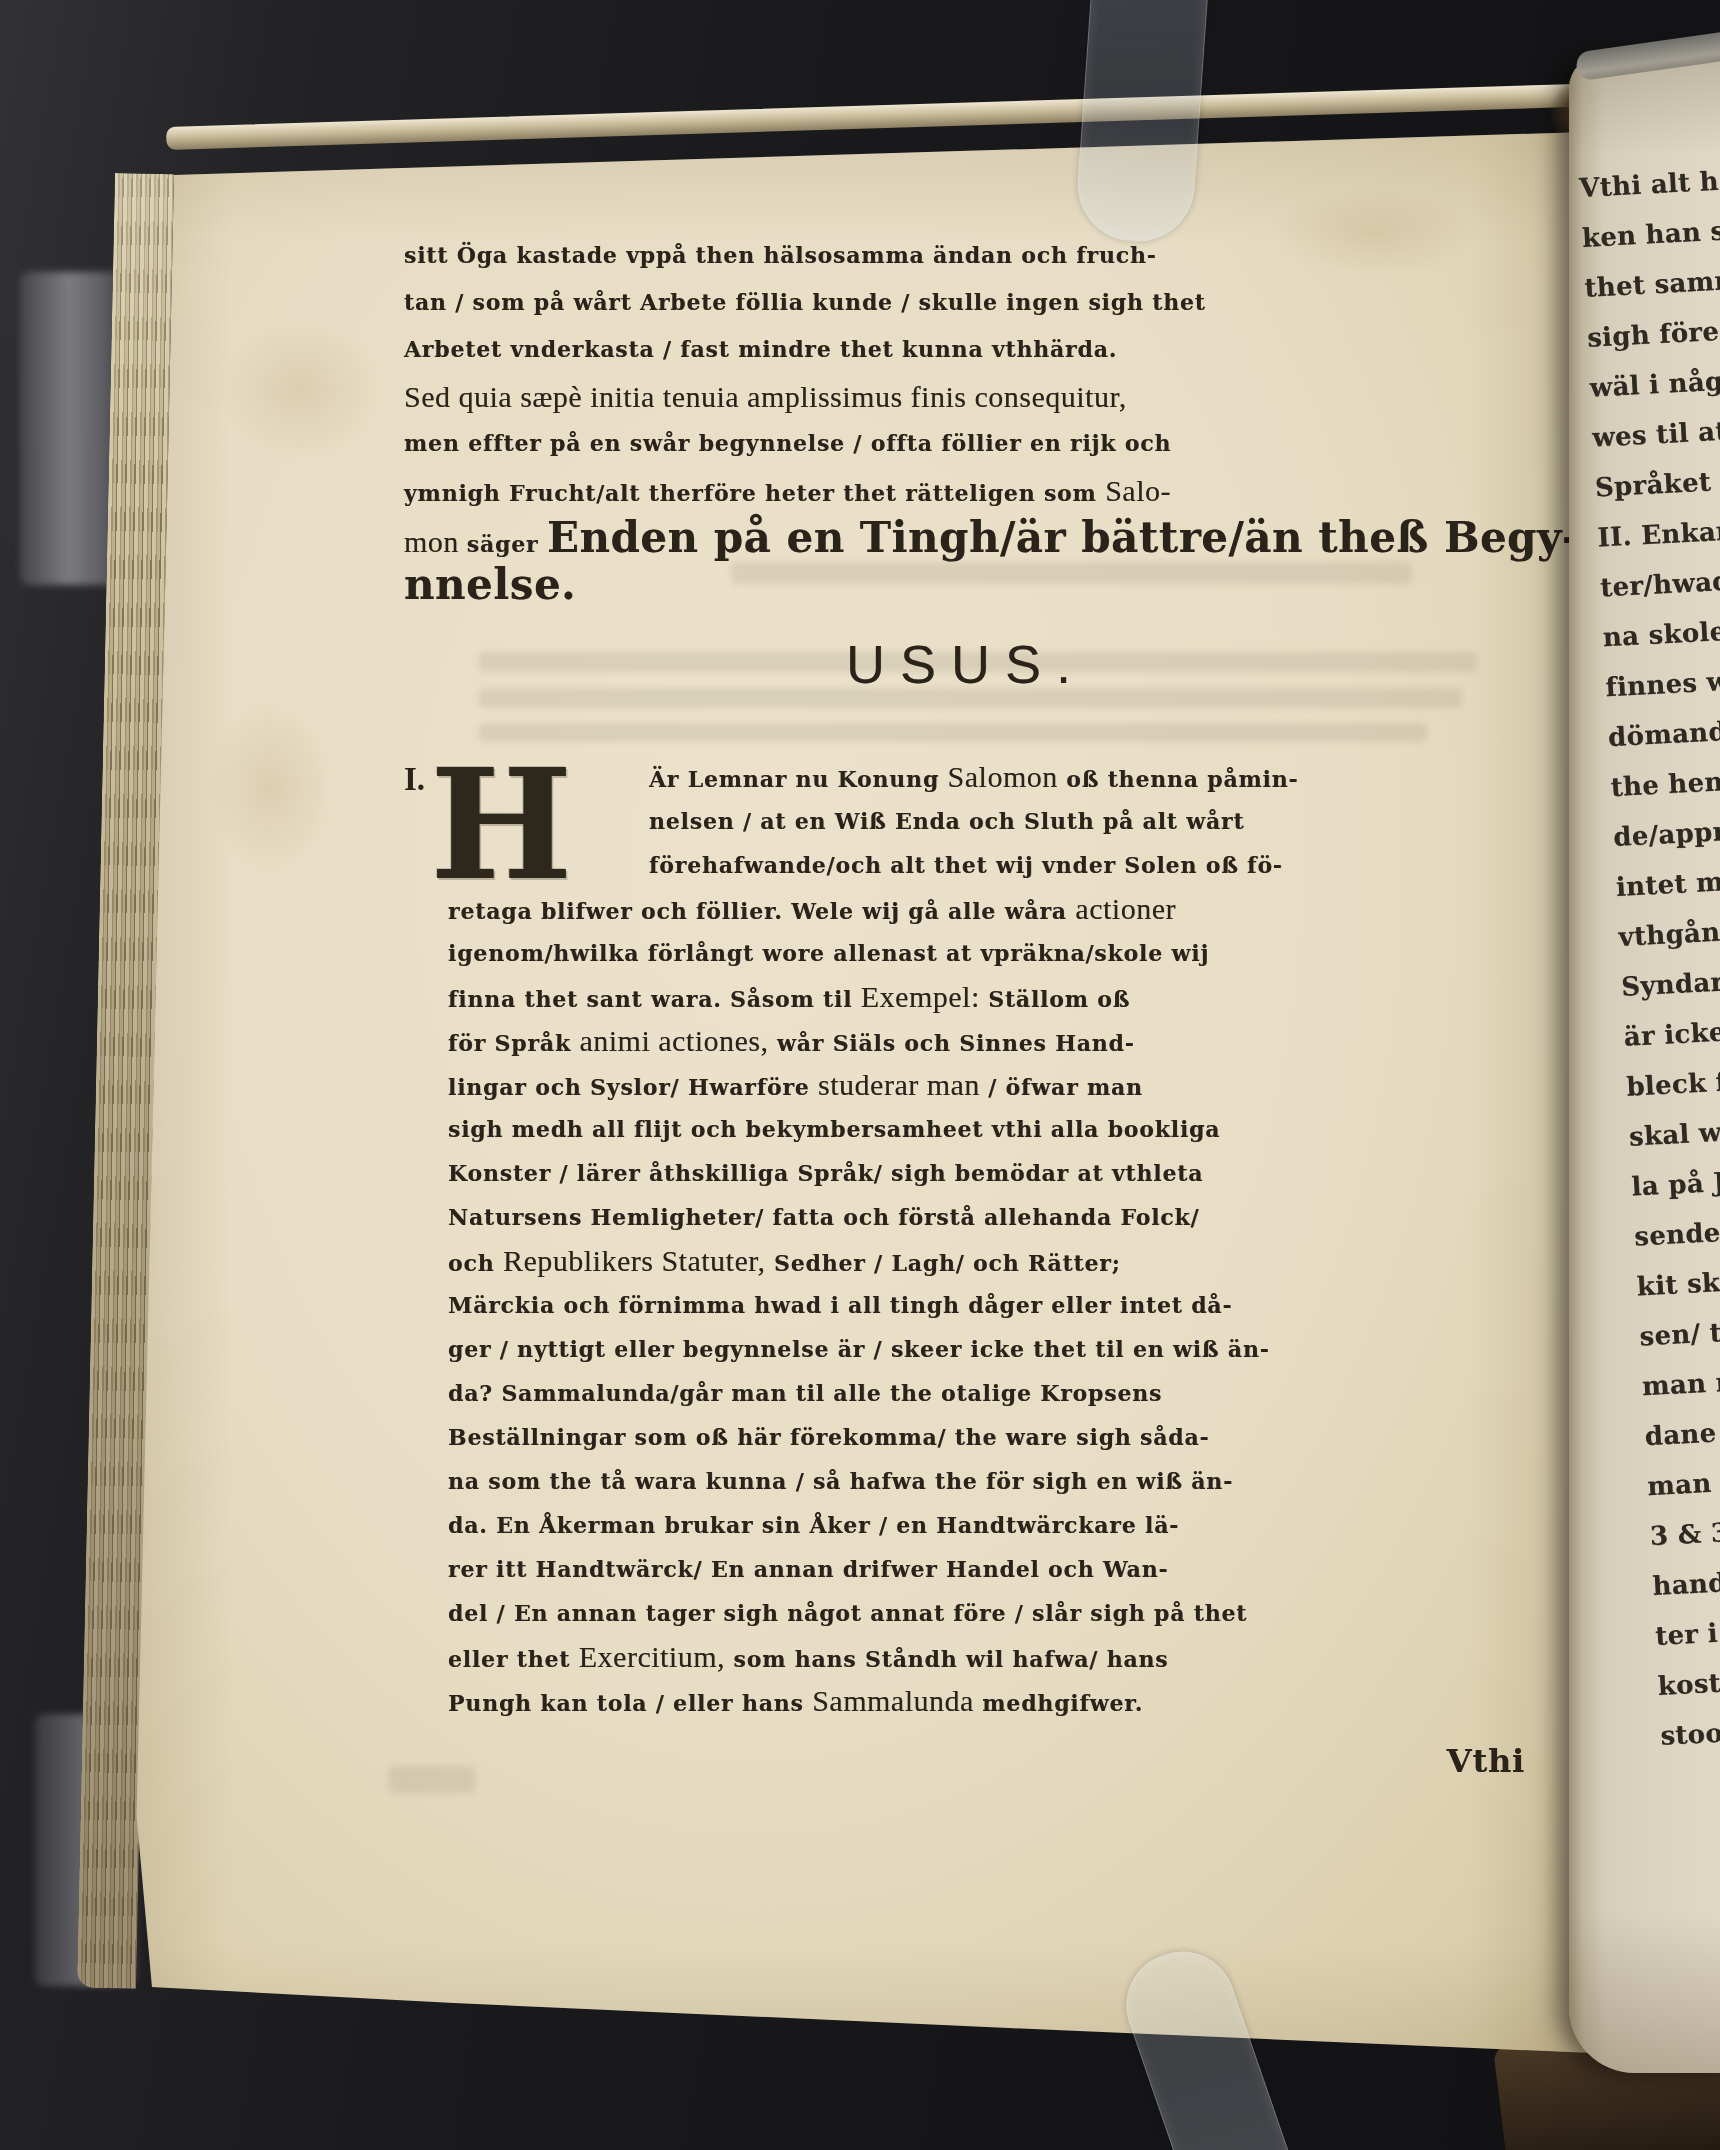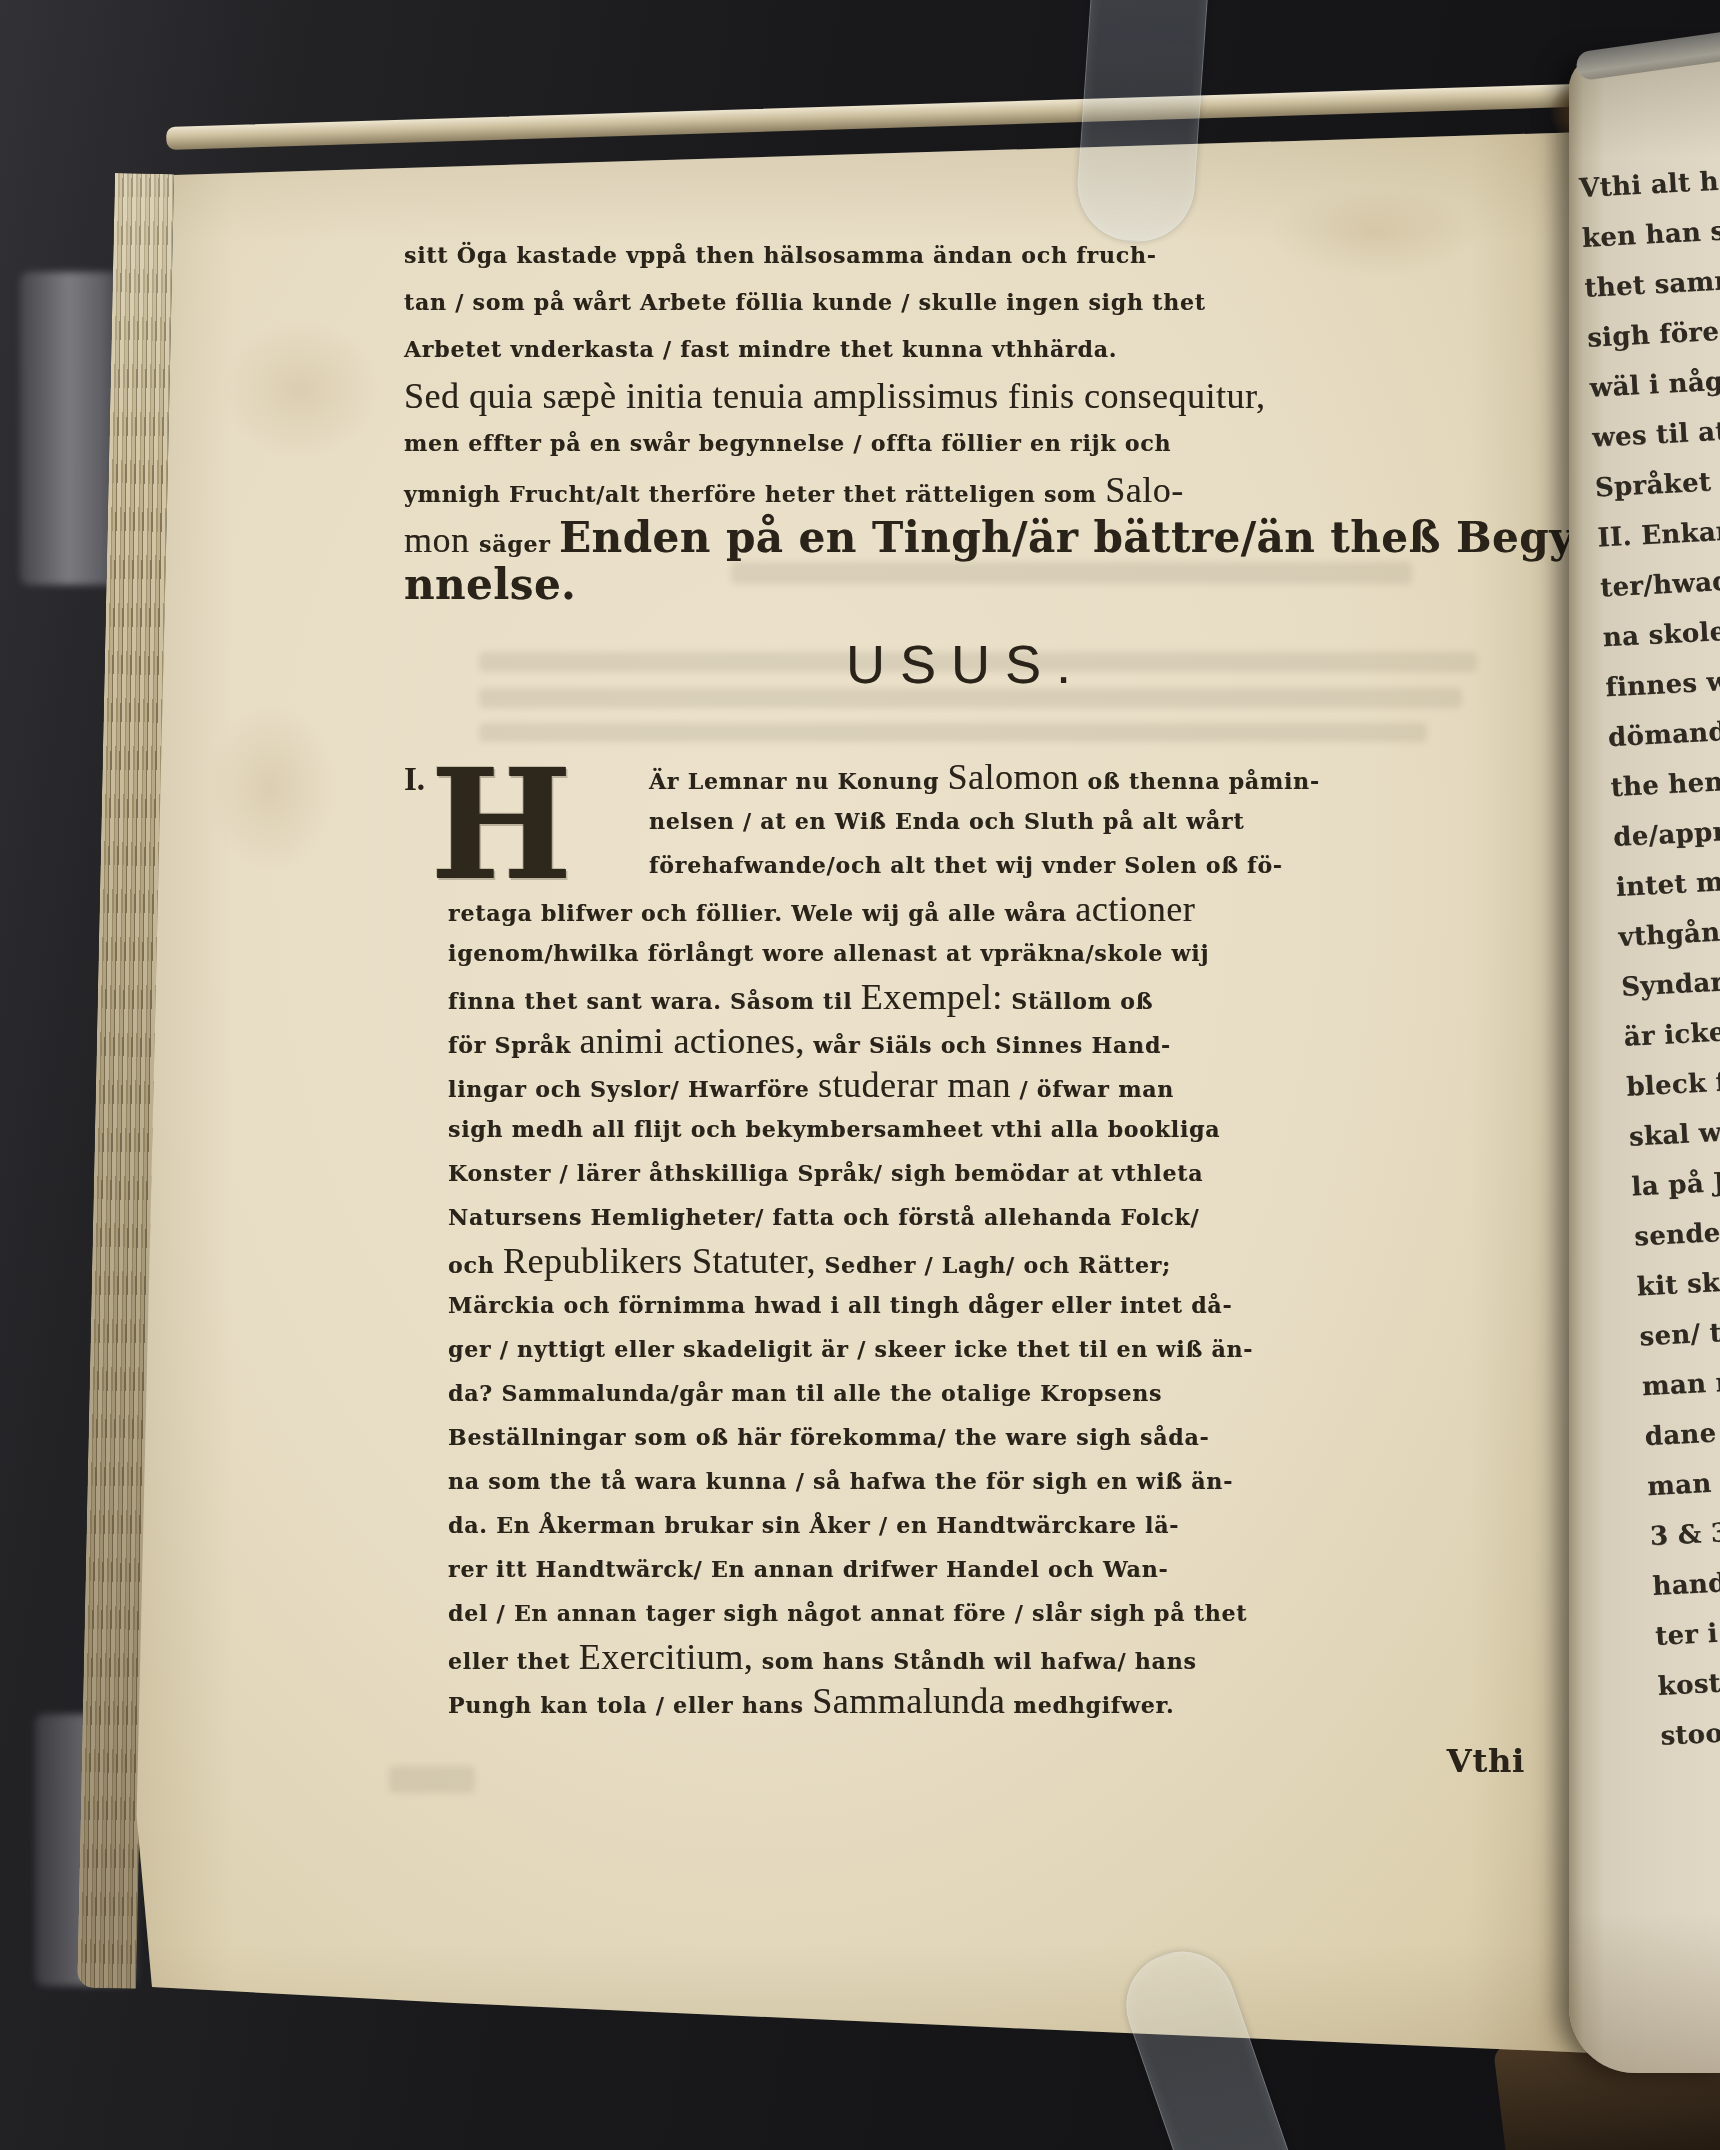--- a/index.html
+++ b/index.html
@@ -45,21 +45,21 @@
   .gh4{left:350px;top:596px;width:948px;height:19px;}
   .gh5{left:260px;top:1639px;width:86px;height:27px;}
   .textblock{position:absolute;left:275px;top:105px;width:1124px;height:1684px;color:var(--c-ink);}
   .tline{white-space:nowrap;text-shadow:0.3px 0.3px 0 rgba(41,35,26,.45);}
   .para1{position:absolute;top:0;left:0;}
   .para1 .tline{height:47px;line-height:47px;}
   .para2{position:absolute;top:523px;left:0;}
   .para2 .tline{height:44px;line-height:44px;margin-left:44px;}
   .ind{padding-left:201px;}
   .seg-bl{font-family:"DejaVu Serif",serif;font-weight:700;font-size:22px;letter-spacing:0.8px;}
-  .seg-rm{font-family:"Liberation Serif",serif;font-weight:400;font-size:36px;letter-spacing:0.5px;}
+  .seg-rm{font-family:"Liberation Serif",serif;font-weight:400;font-size:30px;letter-spacing:0.5px;}
   .seg-em{font-family:"DejaVu Serif",serif;font-weight:700;font-size:42px;letter-spacing:0.5px;}
   .heading{position:absolute;top:401px;left:0;width:100%;text-align:center;
     font-family:Liberation Sans, sans-serif;font-weight:400;font-size:54px;letter-spacing:15px;
     color:var(--c-ink);text-shadow:0.3px 0.3px 0 rgba(41,35,26,.4);}
   .secnum{position:absolute;left:0;top:529px;font-family:"Liberation Serif",serif;
     font-weight:700;font-size:33px;color:var(--c-ink);}
   .dropcap{position:absolute;left:26px;top:525px;font-family:"DejaVu Serif",serif;
     font-weight:700;font-size:151px;line-height:137px;color:#2e271c;
     text-shadow:1.5px 1.5px 0 rgba(46,39,28,.25), -1px -1px 0 rgba(46,39,28,.2);}
   .catchword{position:absolute;right:3px;top:1510px;font-family:"DejaVu Serif",serif;
@@ -131,21 +131,21 @@
           <div class="tline"><span class="seg-bl">retaga blifwer och föllier.   Wele wij gå alle wåra </span><span class="seg-rm">actioner</span></div>
           <div class="tline"><span class="seg-bl">igenom/hwilka förlångt wore allenast at vpräkna/skole wij</span></div>
           <div class="tline"><span class="seg-bl">finna thet sant wara.   Såsom til </span><span class="seg-rm">Exempel:</span><span class="seg-bl">  Ställom oß</span></div>
           <div class="tline"><span class="seg-bl">för Språk </span><span class="seg-rm">animi actiones,</span><span class="seg-bl"> wår Siäls och Sinnes Hand-</span></div>
           <div class="tline"><span class="seg-bl">lingar och Syslor/ Hwarföre </span><span class="seg-rm">studerar man</span><span class="seg-bl"> /  öfwar man</span></div>
           <div class="tline"><span class="seg-bl">sigh medh all flijt och bekymbersamheet vthi alla bookliga</span></div>
           <div class="tline"><span class="seg-bl">Konster / lärer åthskilliga Språk/  sigh bemödar at vthleta</span></div>
           <div class="tline"><span class="seg-bl">Natursens Hemligheter/ fatta och förstå allehanda Folck/</span></div>
           <div class="tline"><span class="seg-bl">och </span><span class="seg-rm">Republikers Statuter,</span><span class="seg-bl">  Sedher /  Lagh/  och Rätter;</span></div>
           <div class="tline"><span class="seg-bl">Märckia och förnimma hwad i all tingh dåger eller intet då-</span></div>
-          <div class="tline"><span class="seg-bl">ger / nyttigt eller skadeligit är /  skeer icke thet til en wiß än-</span></div>
+          <div class="tline"><span class="seg-bl">ger / nyttigt eller begynnelse är /  skeer icke thet til en wiß än-</span></div>
           <div class="tline"><span class="seg-bl">da?   Sammalunda/går man til alle the otalige Kropsens</span></div>
           <div class="tline"><span class="seg-bl">Beställningar som oß här förekomma/ the ware sigh såda-</span></div>
           <div class="tline"><span class="seg-bl">na som the tå wara kunna /  så hafwa the för sigh en wiß än-</span></div>
           <div class="tline"><span class="seg-bl">da.   En Åkerman brukar sin Åker / en Handtwärckare lä-</span></div>
           <div class="tline"><span class="seg-bl">rer itt Handtwärck/  En annan drifwer Handel och Wan-</span></div>
           <div class="tline"><span class="seg-bl">del / En annan tager sigh något annat före / slår sigh på thet</span></div>
           <div class="tline"><span class="seg-bl">eller thet </span><span class="seg-rm">Exercitium,</span><span class="seg-bl"> som hans Ståndh wil hafwa/  hans</span></div>
           <div class="tline"><span class="seg-bl">Pungh kan tola /  eller hans </span><span class="seg-rm">Sammalunda</span><span class="seg-bl">  medhgifwer.</span></div>
         </div>
       <div class="catchword">Vthi</div>

